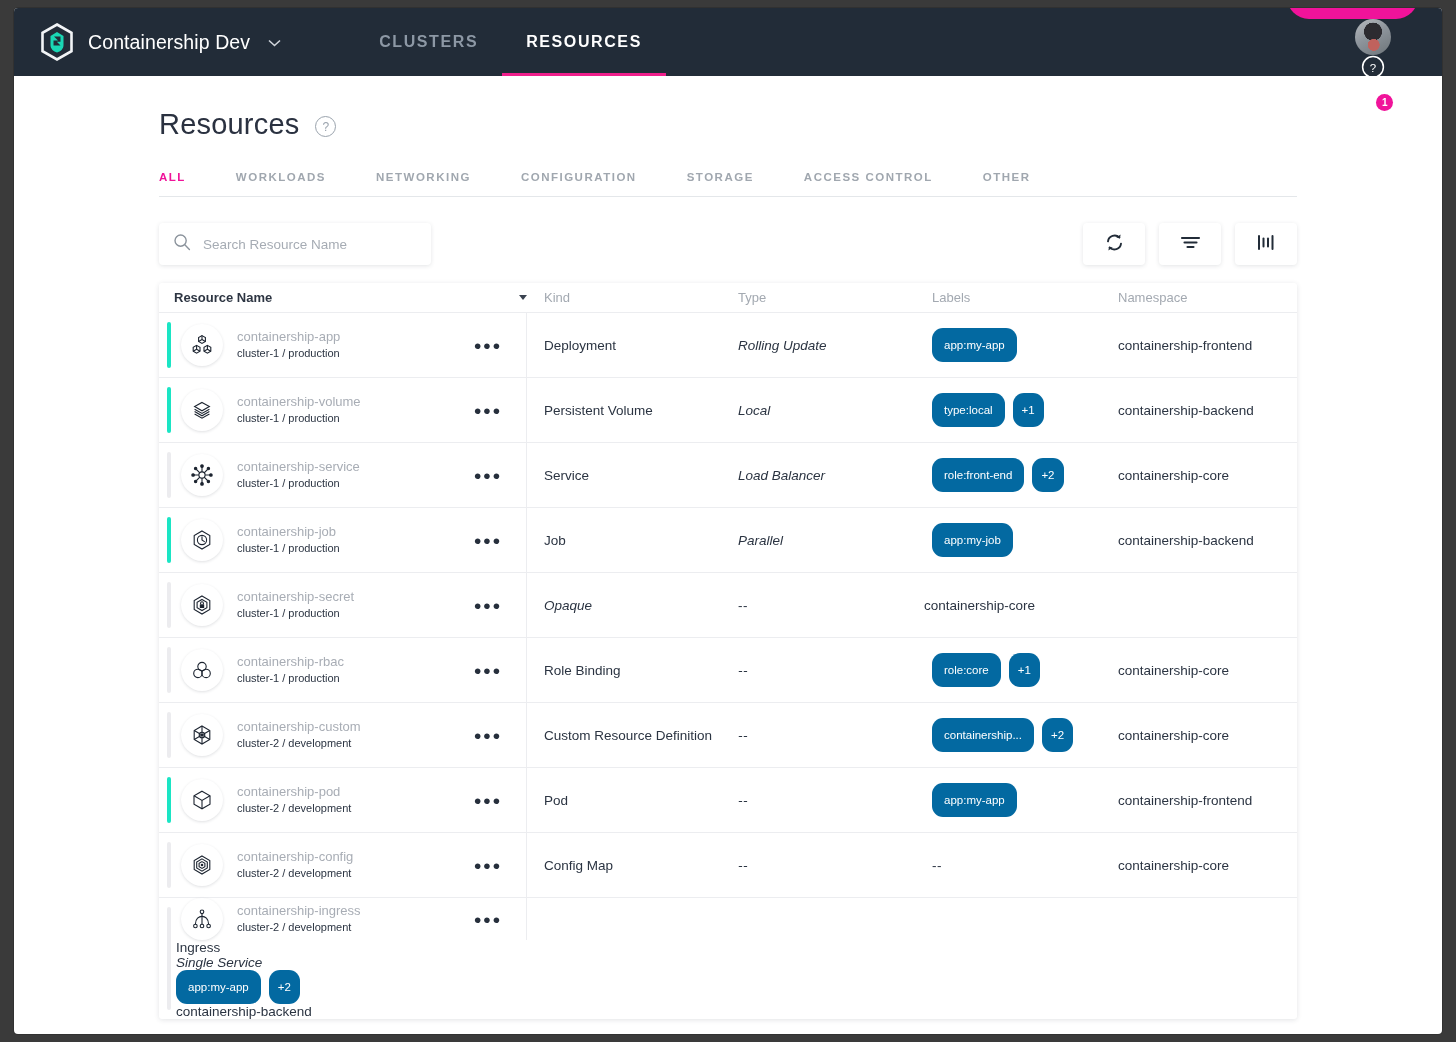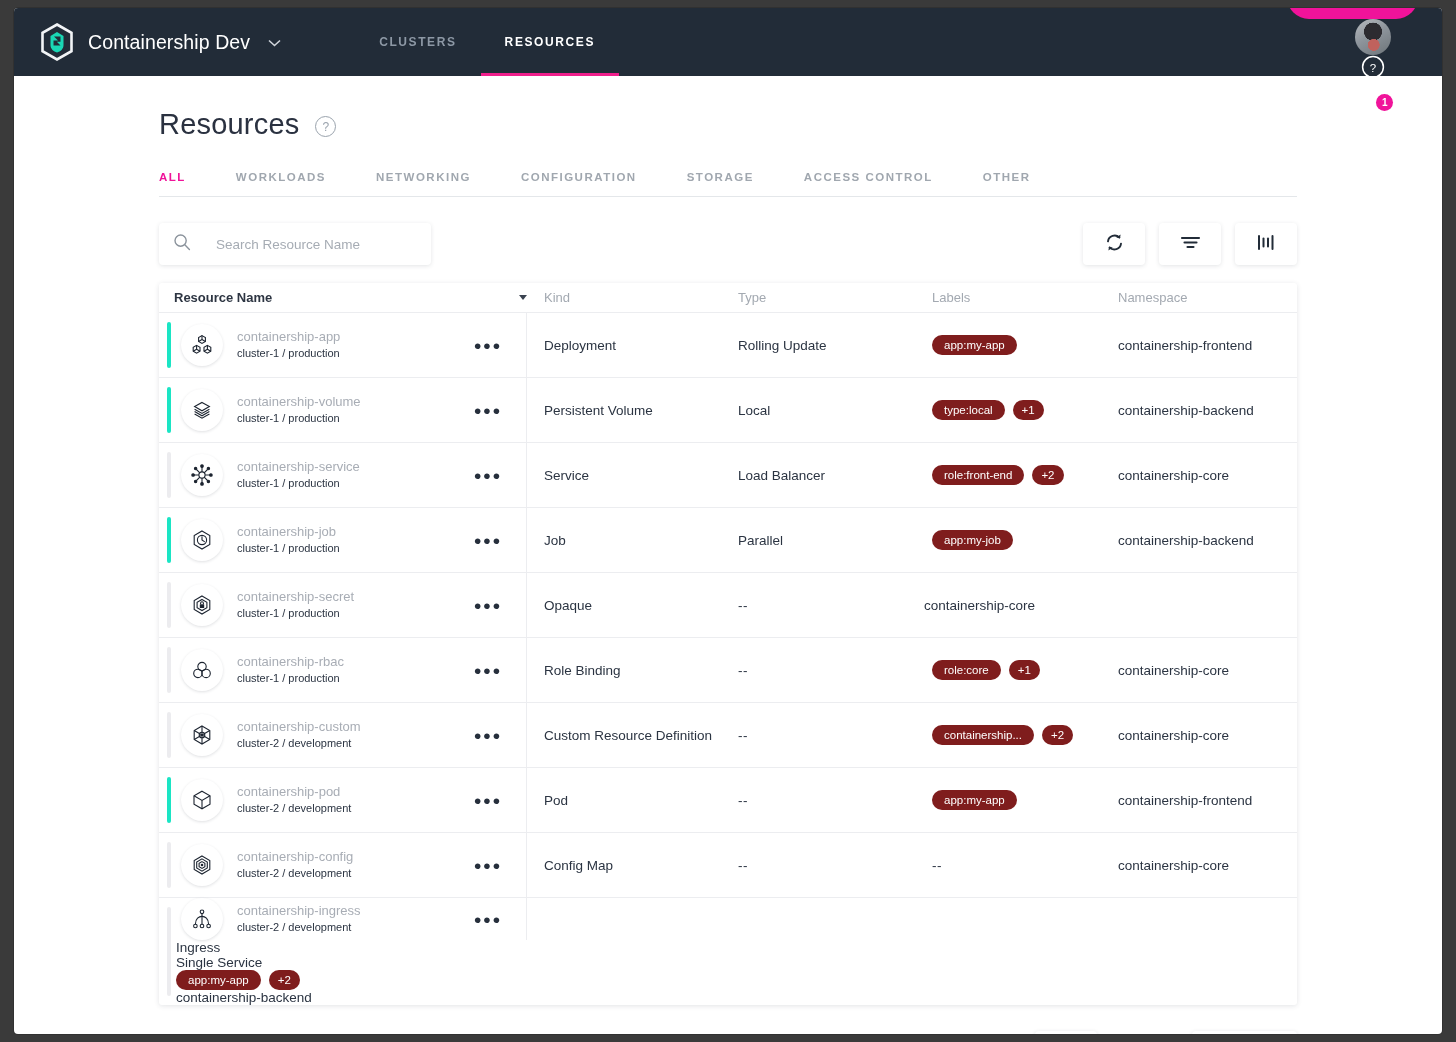--- a/index.html
+++ b/index.html
@@ -50,21 +50,21 @@
     margin-left: 74px;
     gap: 0;
   }
   .nav-item {
     position: relative;
     height: 68px;
     display: flex;
     align-items: center;
     padding: 0 24px;
     color: #8d98a5;
-    font-size: 12px;
+    font-size: 16px;
     letter-spacing: 1.6px;
     font-weight: 600;
     cursor: pointer;
     white-space: nowrap;
   }
   .nav-item.active { color: #ffffff; }
   .nav-item.active::after {
     content: "";
     position: absolute;
     left: 0; right: 0; bottom: 0;
@@ -179,21 +179,21 @@
   }
   .search-box {
     width: 272px;
     height: 42px;
     background: #fff;
     border-radius: 4px;
     box-shadow: 0 1px 4px rgba(35,45,60,0.13);
     display: flex;
     align-items: center;
     padding: 0 14px;
-    gap: 25px;
+    gap: 12px;
   }
   .search-box input {
     border: none;
     outline: none;
     font-family: inherit;
     font-size: 13.5px;
     color: #3c4552;
     width: 100%;
     background: transparent;
   }
@@ -305,29 +305,29 @@
     user-select: none;
   }
   .cell {
     display: flex;
     align-items: center;
     font-size: 13.5px;
     color: #2b3442;
     padding-left: 17px;
   }
   .cell.kind { width: 194px; }
-  .cell.type { width: 194px; }
+  .cell.type { width: 194px; font-style: italic; }
   .cell.labels { width: 186px; gap: 8px; }
   .cell.ns { flex: 1; }
   .dash { color: #2b3442; letter-spacing: 0.5px; }
   .chip {
-    background: #7f1d1d;
+    background: #0369a1;
     color: #fff;
     border-radius: 11px;
-    height: 20px;
+    height: 34px;
     display: inline-flex;
     align-items: center;
     padding: 0 12px;
     font-size: 11.5px;
     white-space: nowrap;
     max-width: 112px;
     overflow: hidden;
   }
   .chip.more { padding: 0 9px; min-width: 28px; justify-content: center; }
 

